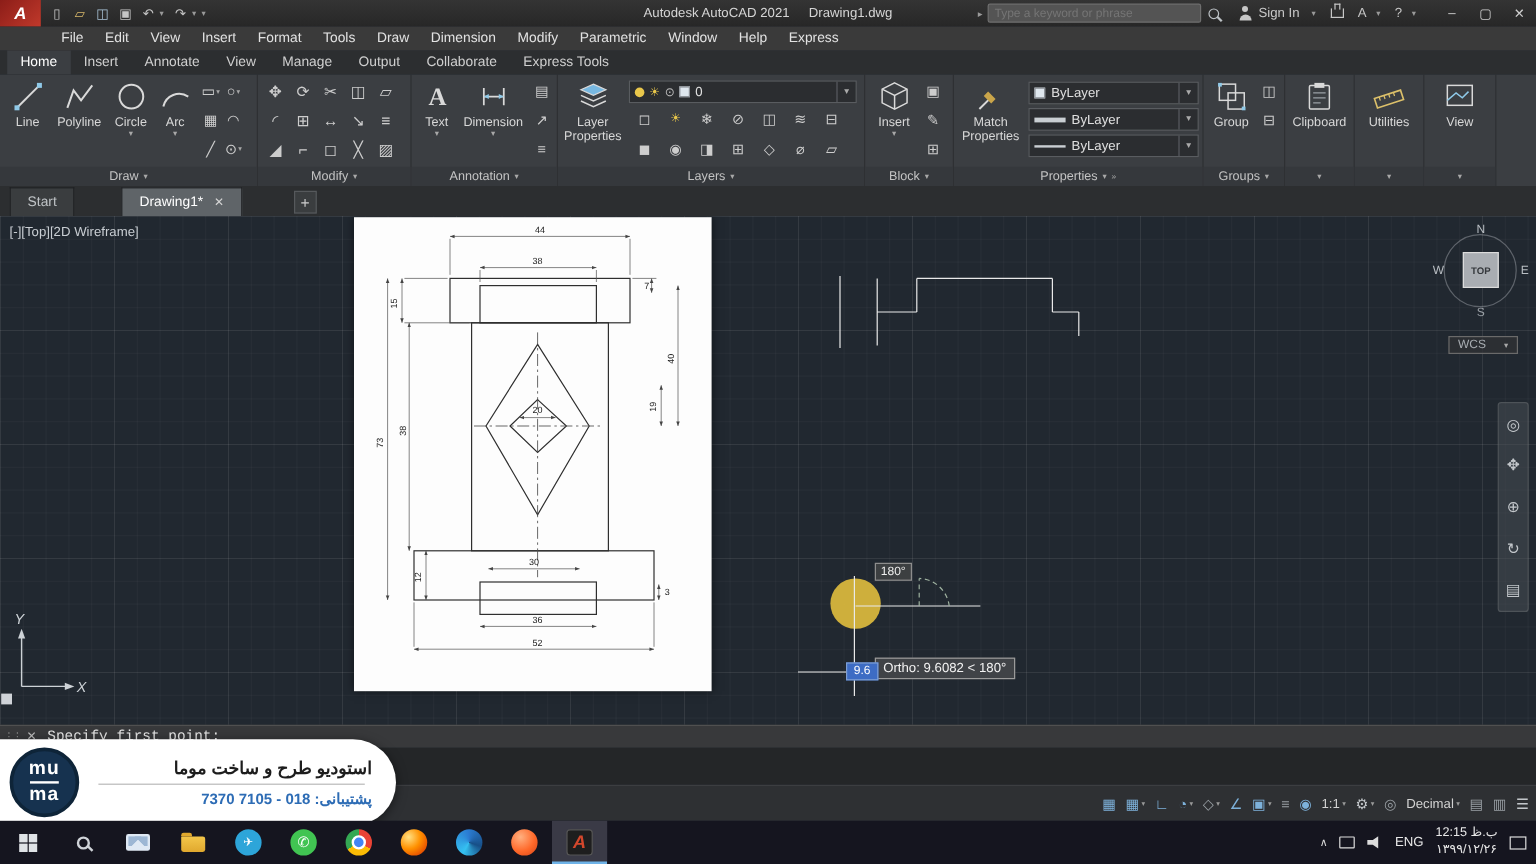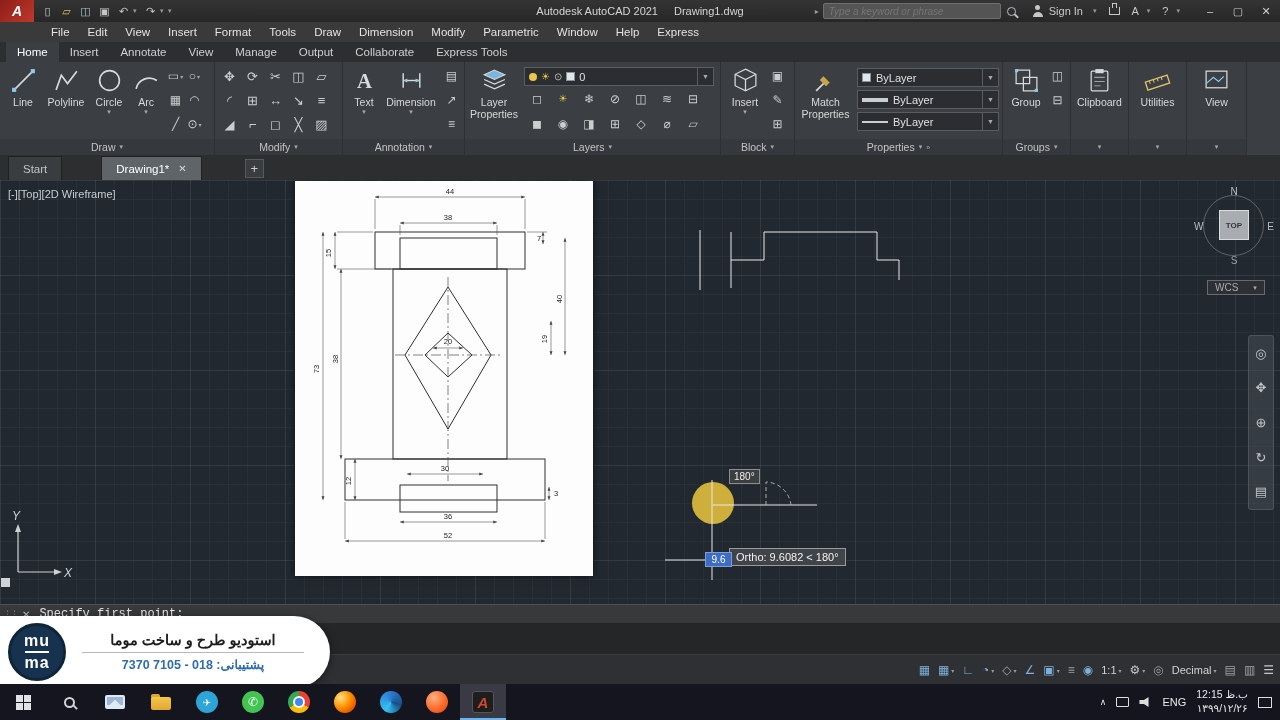--- a/index.html
+++ b/index.html
@@ -19,21 +19,21 @@
         color:#c6c6c6; font-size:11px; }
   .qi.folder { color:#d9b86a; } .qi.save { color:#a9c2d6; }
   .qcc { font-size:7px; color:#9a9a9a; width:8px; }
   .title-center { position:absolute; left:50%; top:0; transform:translateX(-50%);
                   height:22px; display:flex; align-items:center; gap:16px; color:#d5d5d5;
                   white-space:nowrap; pointer-events:none; }
   .chev-r { font-size:8px; color:#9a9a9a; margin-left:auto; }
   .searchbox { width:178px; height:16px; background:#545454; border:1px solid #6f6f6f;
                border-radius:2px; display:flex; align-items:center; margin-left:4px; }
   .searchbox input { flex:1; min-width:0; background:transparent; border:none; outline:none;
-                     color:#d8d8d8; font-style:italic; font-size:10px; padding:0 5px;
+                     color:#d8d8d8; font-size:10px; padding:0 5px;
                      font-family:"Liberation Sans", sans-serif; }
   .mag { position:relative; width:9px; height:9px; border:1.5px solid #bdc2c6; border-radius:50%;
          margin:0 8px 0 6px; flex:none; }
   .mag::after { content:""; position:absolute; width:5px; height:1.5px; background:#bdc2c6;
                 transform:rotate(45deg); right:-4px; bottom:-2px; }
   .person { position:relative; width:12px; height:12px; margin-left:8px; }
   .person::before { content:""; position:absolute; left:3.5px; top:0; width:5px; height:5px;
                     border-radius:50%; background:#c6c6c6; }
   .person::after { content:""; position:absolute; left:1px; bottom:0; width:10px; height:5px;
                    border-radius:5px 5px 0 0; background:#c6c6c6; }
@@ -168,21 +168,21 @@
   .gear { color:#c2c6ca; font-size:12px; }
 
   
   .banner { position:absolute; left:0; top:616px; width:330px; height:72px; background:#ffffff;
             border-radius:0 36px 36px 0; z-index:60; box-shadow:0 2px 9px rgba(0,0,0,0.5);
             display:flex; align-items:center; padding:0 20px 0 8px; gap:10px; }
   .blogo { width:58px; height:58px; border-radius:50%; background:#16324f; border:3px solid #0e2438;
            color:#fff; display:flex; flex-direction:column; align-items:center; justify-content:center;
            font-weight:bold; font-size:16px; line-height:1; flex:none; letter-spacing:1px; }
   .blogo .bar { width:24px; height:2px; background:#ffffff; margin:2px 0; }
-  .btext { flex:1; direction:rtl; text-align:center; }
+  .btext { flex:1; direction:rtl; }
   .btitle { font-size:14.5px; font-weight:bold; color:#1d1d1d; }
   .bdiv { height:1px; background:#b9b9b9; margin:4px 6px; }
   .bsupport { font-size:12.5px; font-weight:bold; color:#2d6cb5; }
 
   
   .taskbar { position:absolute; top:684px; left:0; width:100%; height:36px; background:#15151f;
              display:flex; align-items:center; z-index:120; }
   .tslot { width:46px; height:36px; display:flex; align-items:center; justify-content:center; flex:none; }
   .tslot.active { background:#3a3a46; box-shadow:inset 0 -2px 0 #6fb3e8; }
   .winlogo { width:15px; height:15px; display:grid; grid-template-columns:7px 7px; gap:1px; }

